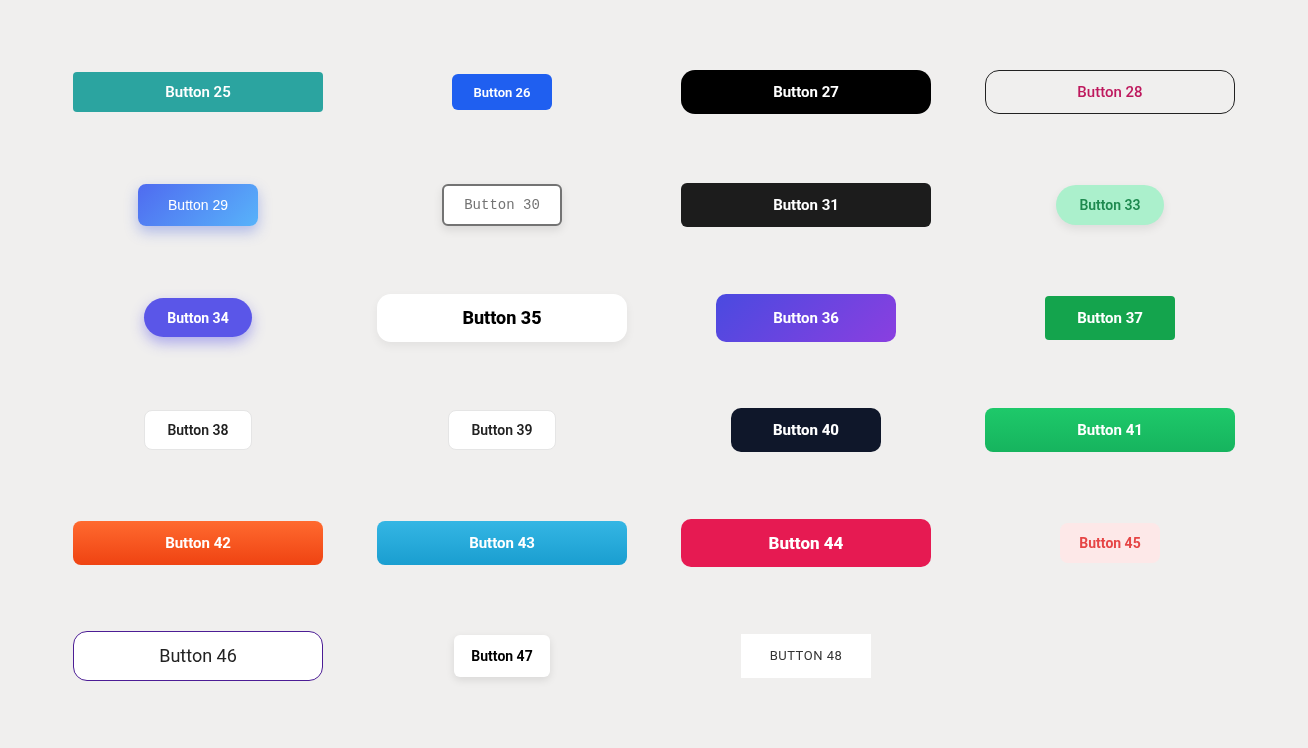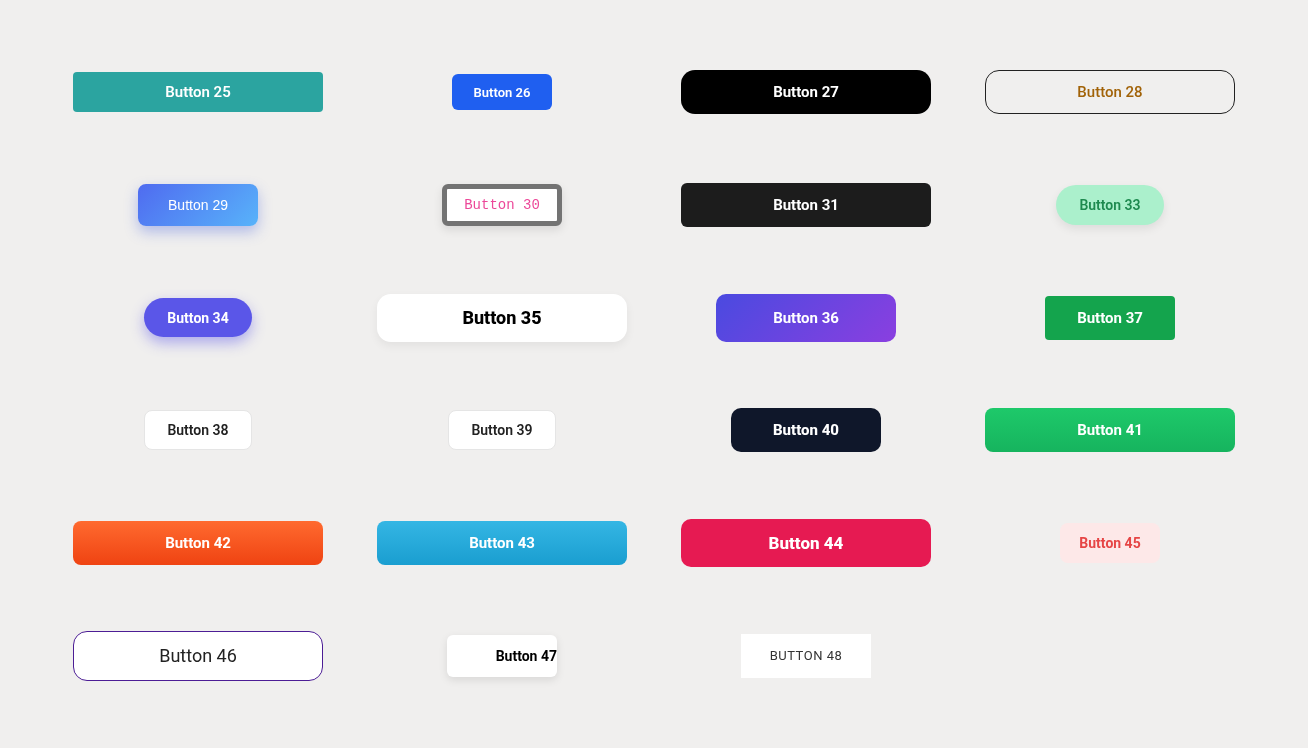--- a/index.html
+++ b/index.html
@@ -45,36 +45,36 @@
     }
     .btn27 {
       width: 250px; height: 44px;
       background: #000;
       color: #fff; font-weight: 700; font-size: 15px;
       border-radius: 14px;
     }
     .btn28 {
       width: 250px; height: 44px;
       background: transparent;
-      color: #a16207; font-weight: 500; font-size: 15px;
+      color: #be185d; font-weight: 500; font-size: 15px;
       border: 1px solid #222; border-radius: 14px;
     }
     
     .btn29 {
       width: 120px; height: 42px;
       background: linear-gradient(135deg, #4f6bf0, #58b3fa);
       color: #fff; font-family: Liberation Sans, sans-serif; font-size: 14px;
       border-radius: 8px;
       box-shadow: 0 6px 14px rgba(60,90,220,0.35);
     }
     .btn30 {
       width: 120px; height: 42px;
-      background: #fff; color: #ec4899;
+      background: #fff; color: #737373;
       font-family: "Courier New", monospace; font-size: 14px;
-      border: 5px solid #737373; border-radius: 6px;
+      border: 2px solid #737373; border-radius: 6px;
       box-shadow: 0 4px 10px rgba(0,0,0,0.10);
     }
     .btn31 {
       width: 250px; height: 44px;
       background: #1c1c1c; color: #fff;
       font-weight: 700; font-size: 15px;
       border-radius: 6px;
     }
     .btn32 {
       width: 250px; height: 44px;
@@ -167,26 +167,25 @@
       font-weight: 700; font-size: 14px;
       border-radius: 8px;
     }
     .btn46 {
       width: 250px; height: 50px;
       background: #fff; color: #222;
       font-weight: 400; font-size: 18px;
       border: 1px solid #4c1d95; border-radius: 14px;
     }
     .btn47 {
-      width: 110px; height: 42px;
+      width: 96px; height: 42px;
       background: #fff; color: #000;
       font-weight: 700; font-size: 14px;
       border-radius: 6px;
       box-shadow: 0 3px 8px rgba(0,0,0,0.10);
-      text-align: right;
     }
     .btn48 {
       width: 130px; height: 44px;
       background: #fff; color: #333;
       font-weight: 400; font-size: 13px;
       letter-spacing: 0.5px;
     }
   </style>
 </head>
 <body>

